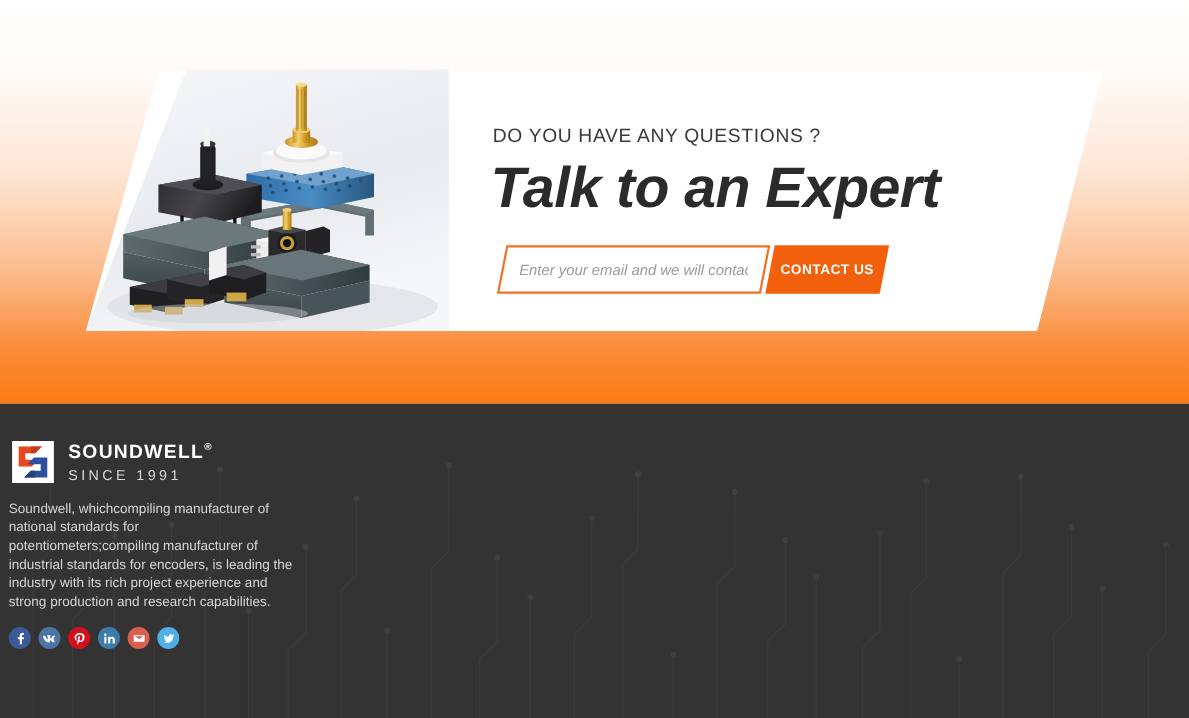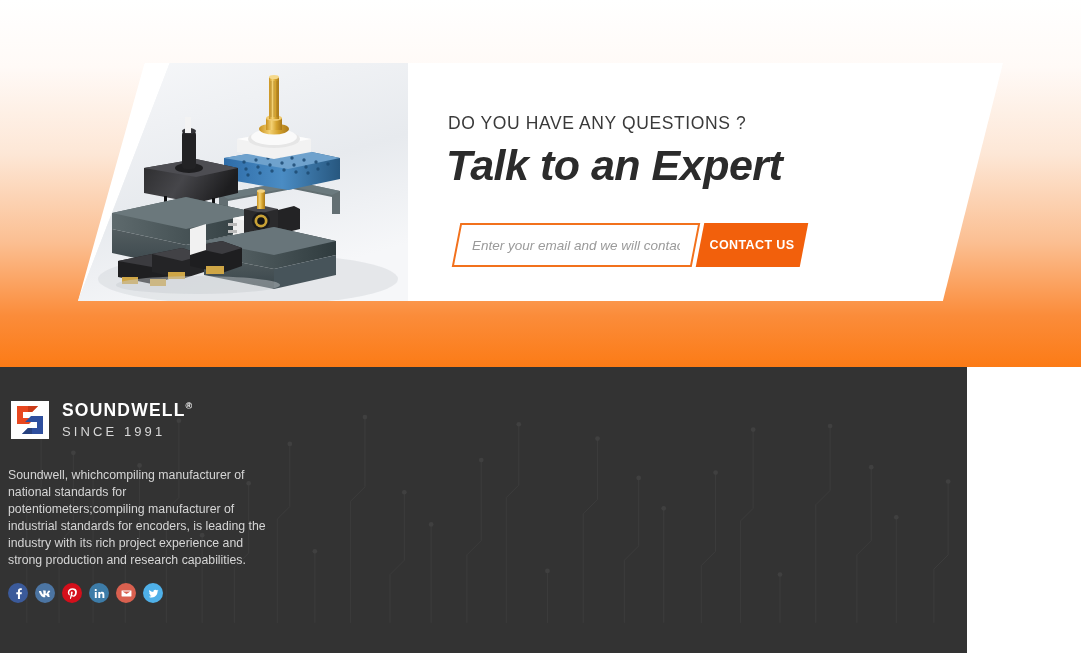--- a/index.html
+++ b/index.html
@@ -32,21 +32,21 @@
   .hero-photo svg { display:block; width:330px; height:238px; }
 
   .hero-copy { position: absolute; left: 370px; top: 0; width: 540px; height: 238px; }
   .hero-kicker {
     position:absolute; left:0; top:50px;
     font-size: 17.5px; letter-spacing: 0.6px; color: #3a3a3a; font-weight: 400;
     white-space: nowrap;
   }
   .hero-title {
     position:absolute; left:-2px; top:78px;
-    font-size: 43px; font-weight: 700; font-style: italic;
+    font-size: 52px; font-weight: 700; font-style: italic;
     color: #2b2b2b; letter-spacing: -0.5px; white-space: nowrap;
   }
 
   .form-row { position:absolute; left:8px; top:160px; height:44px; }
   .email-wrap {
     position:absolute; left:0; top:0; width:240px; height:44px;
     border: 2px solid #f2711c; background:#fff;
     transform: skewX(-11deg);
   }
   .email-input {
@@ -63,41 +63,41 @@
     transform: skewX(-11deg);
   }
   .contact-btn span {
     display:block; transform: skewX(11deg);
     color:#fff; font-size:12.5px; font-weight:700; letter-spacing:0.4px;
     font-family:"Liberation Sans", sans-serif;
   }
 
   
   .footer {
-    position:absolute; left:0; top:367px; width:967px; height:286px;
+    position:absolute; left:0; top:367px; width:1081px; height:286px;
     background:#333333;
   }
   .circuit { position:absolute; inset:0; opacity:0.5; }
   .footer-inner { position:absolute; inset:0; }
 
   
   .brand { position:absolute; left:8px; top:31px; width:270px; }
   .logo-row { display:flex; align-items:center; gap:10px; }
   .logo-mark { width:44px; height:44px; flex:0 0 44px; }
   .wordmark { line-height:1; }
   .wordmark .nm {
     color:#ffffff; font-size:17.5px; font-weight:700; letter-spacing:1.2px;
   }
   .wordmark .nm sup { font-size:9px; vertical-align: super; font-weight:700;}
   .wordmark .since {
     color:#d8d8d8; font-size:13px; letter-spacing:3.1px; margin-top:5px;
     font-weight:400;
   }
   .brand-desc {
-    margin-top:25px; color:#d5d5d5; font-size:12.3px; line-height:16.9px;
+    margin-top:12px; color:#d5d5d5; font-size:12.3px; line-height:16.9px;
     width:258px;
   }
   .socials { display:flex; gap:7px; margin-top:15px; }
   .soc {
     width:20px;height:20px;border-radius:50%;display:flex;align-items:center;
     justify-content:center;color:#fff;font-size:10px;font-weight:700;cursor:pointer;
   }
   .soc svg { display:block; }
 </style>
 </head>

